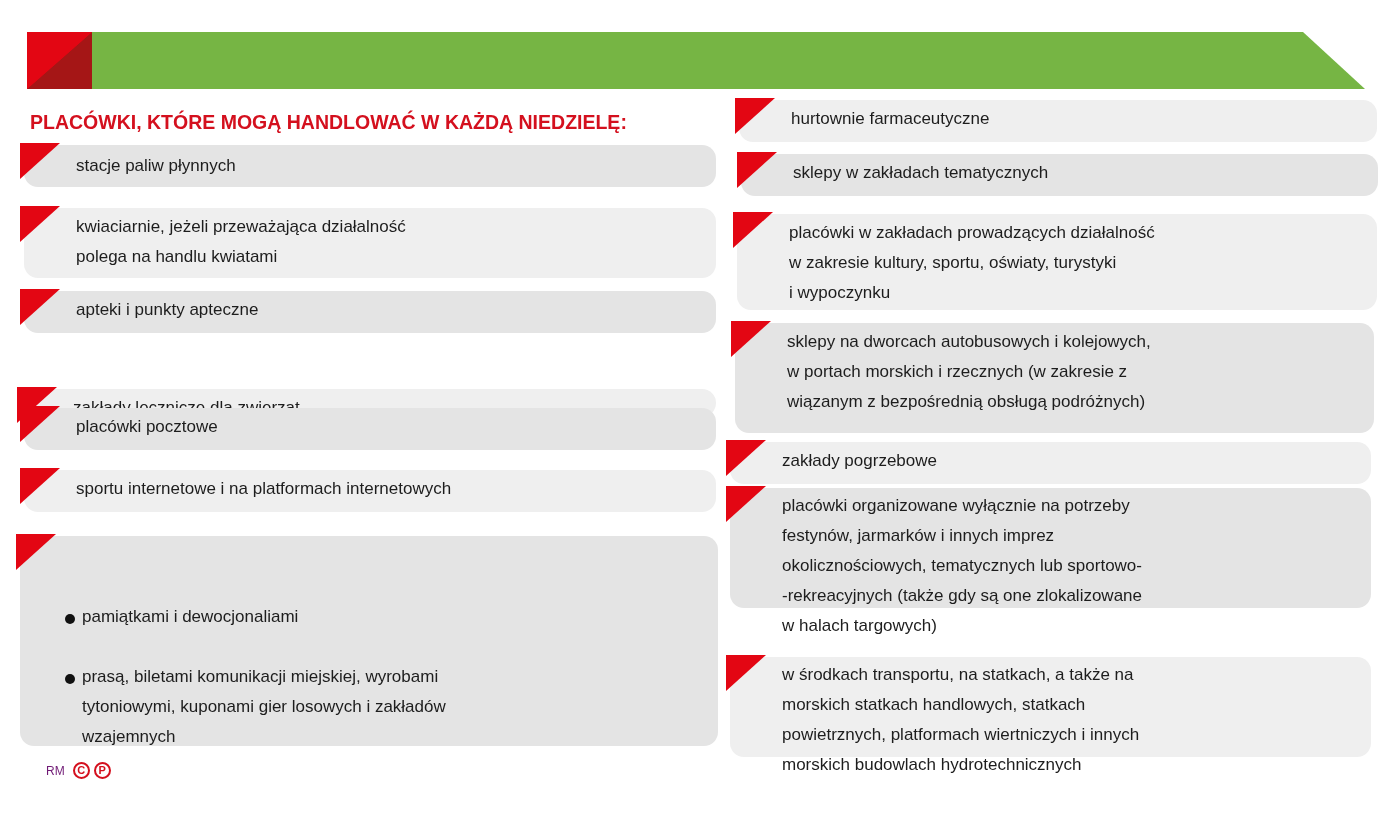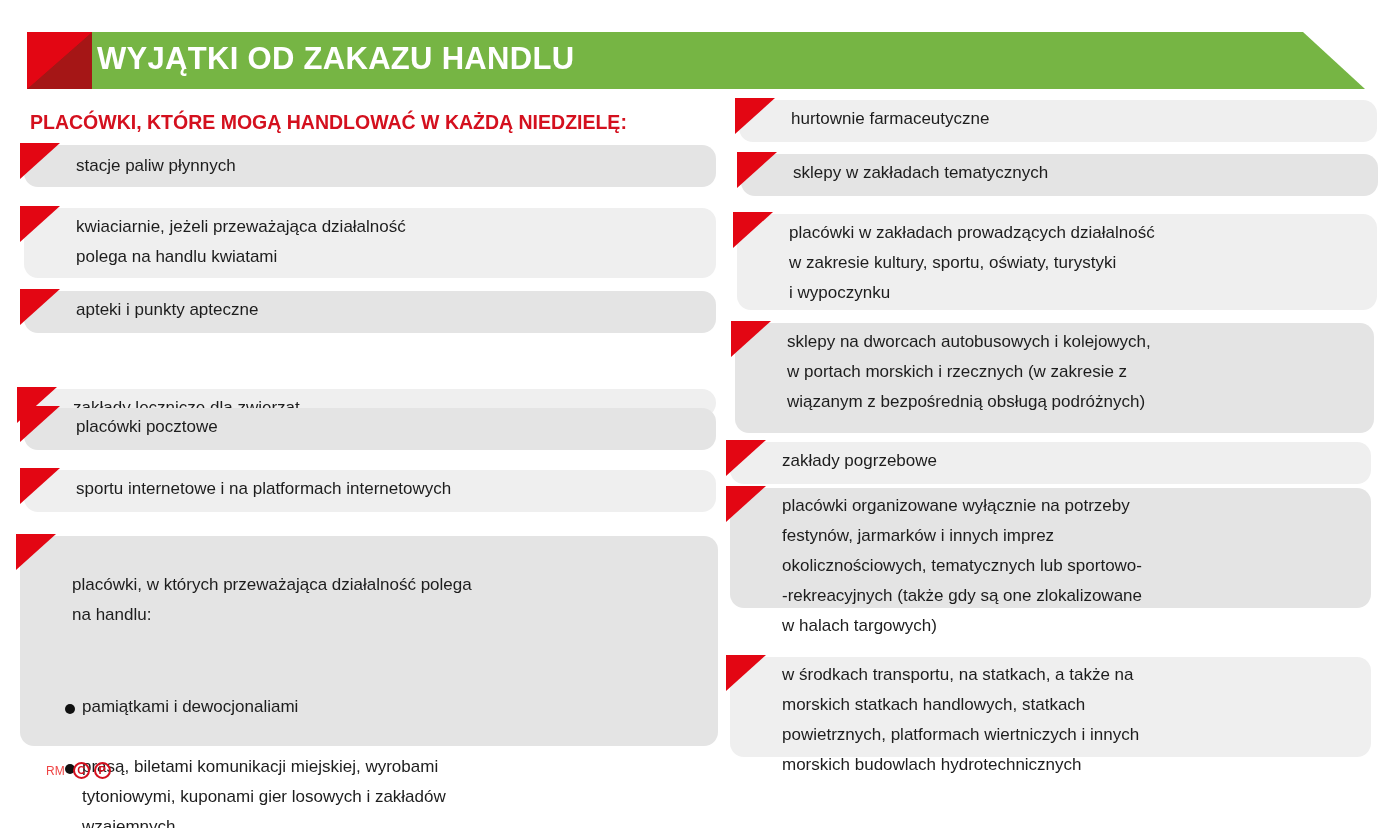--- a/index.html
+++ b/index.html
@@ -30,40 +30,39 @@
   }
   .card .flag svg { display: block; }
   .card .txt { position: absolute; left: 52px; right: 10px; top: 4px; white-space: pre-line; }
   .bullets { list-style: none; margin: 2px 0 0 0; padding: 0; }
   .bullets li { position: relative; padding-left: 16px; white-space: pre-line; }
   .bullets li::before {
     content: ""; position: absolute; left: -1px; top: 12px; width: 10px; height: 10px;
     border-radius: 50%; background: #111;
   }
   .footer { position: absolute; left: 46px; top: 762px; display: flex; align-items: center; gap: 4px; }
-  .footer .rm { font-size: 12px; color: #ef4444; margin-right: 4px; }
+  .footer .rm { font-size: 12px; color: #701a75; margin-right: 4px; }
   .circ {
     width: 17px; height: 17px; border: 2px solid #d4101e; border-radius: 50%; box-sizing: border-box;
     color: #d4101e; font-size: 11px; font-weight: bold; display: flex; align-items: center; justify-content: center;
     line-height: 1;
   }
 </style>
 </head>
 <body>
 
 <div class="header">
   <svg width="1338" height="57">
     <polygon points="0,0 1276,0 1338,57 0,57" fill="#76b544"></polygon>
     <polygon points="0,0 65,0 65,57 0,57" fill="#e30613"></polygon>
     <polygon points="65,0 65,57 10,57" fill="#a01010"></polygon>
     <polygon points="42,0 65,0 65,0 0,57 0,57" fill="#e30613"></polygon>
     <polygon points="65,0 65,57 0,57" fill="#a51616"></polygon>
     <polygon points="0,0 65,0 0,57" fill="#e30613"></polygon>
   </svg>
-  <div class="header-title">WYJĄTKI OD ZAKAZU HANDLU</div>
 </div>
 
 <div class="subtitle">PLACÓWKI, KTÓRE MOGĄ HANDLOWAĆ W KAŻDĄ NIEDZIELĘ:</div>
 
 <div class="card dark" style="left:24px; top:145px; width:692px; height:42px;">
   <span class="flag">
       <svg width="40" height="36">
         <polygon points="0,0 40,0 0,36" fill="#e30613"></polygon>
       </svg>
     </span>
@@ -116,22 +115,20 @@
   <div class="txt" style="top:4px;">sportu internetowe i na platformach internetowych</div>
 </div>
 
 <div class="card dark" style="left:20px; top:536px; width:698px; height:210px;">
   <span class="flag">
       <svg width="40" height="36">
         <polygon points="0,0 40,0 0,36" fill="#e30613"></polygon>
       </svg>
     </span>
   <div class="txt" style="top:4px; left:52px;">
-    <div>placówki, w których przeważająca działalność polega
-na handlu:</div>
     <ul class="bullets" style="margin-left:-6px;">
       <li>pamiątkami i dewocjonaliami</li>
       <li>prasą, biletami komunikacji miejskiej, wyrobami
 tytoniowymi, kuponami gier losowych i zakładów
 wzajemnych</li>
     </ul>
   </div>
 </div>
 
 <div class="card light" style="left:739px; top:100px; width:638px; height:42px;">

